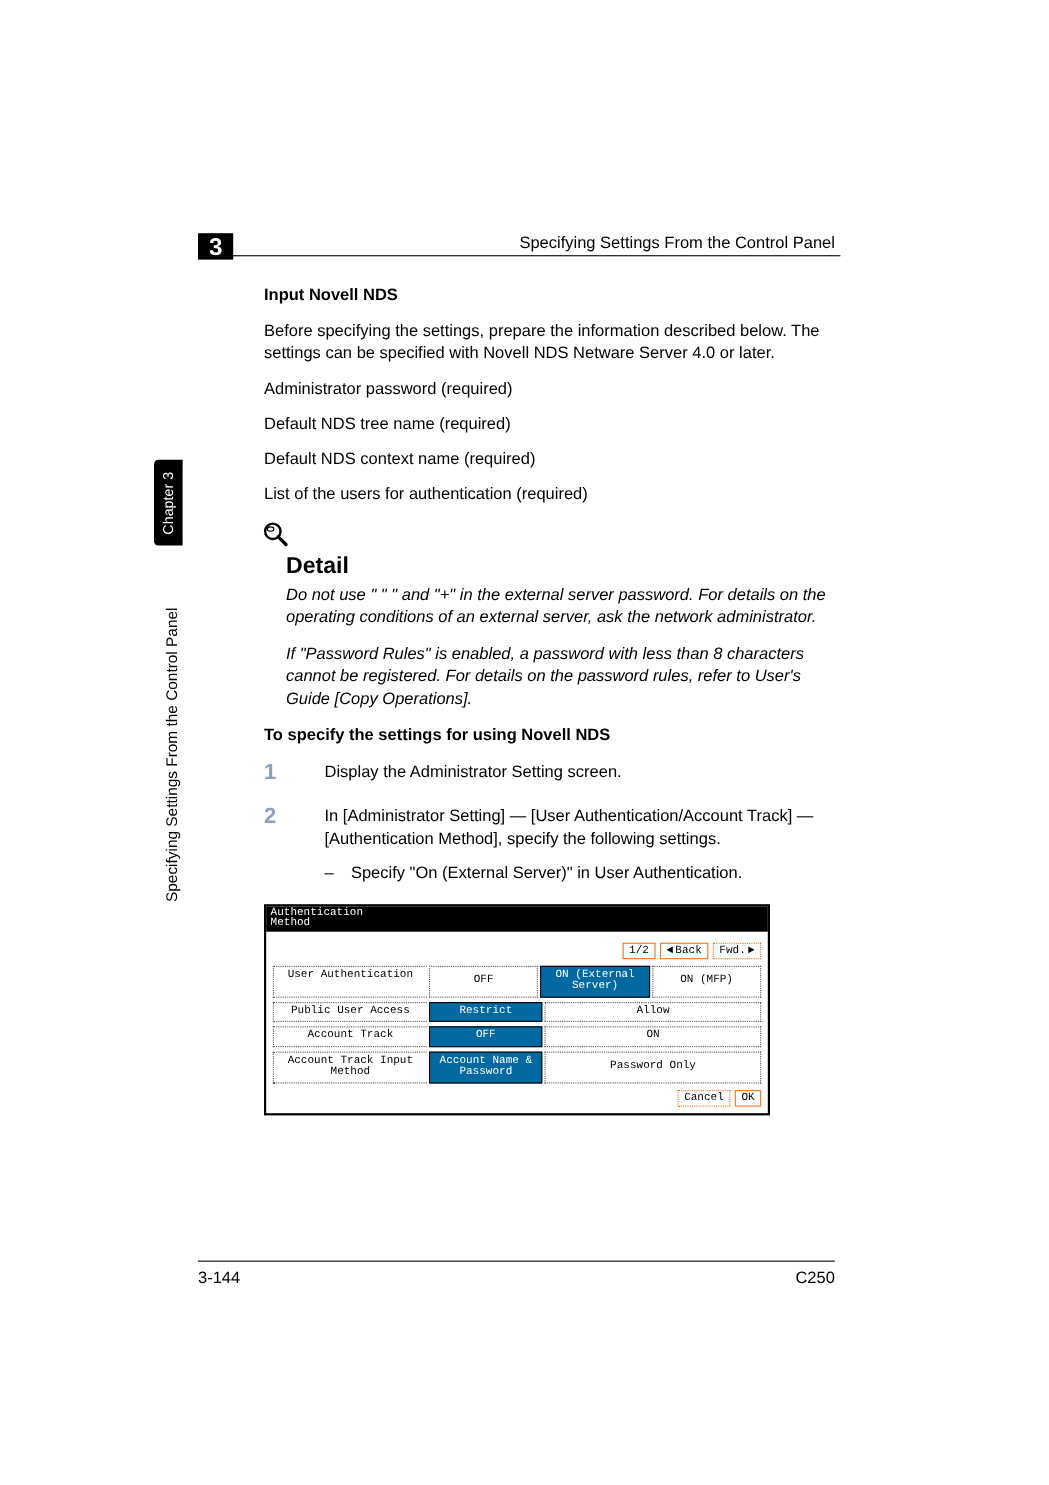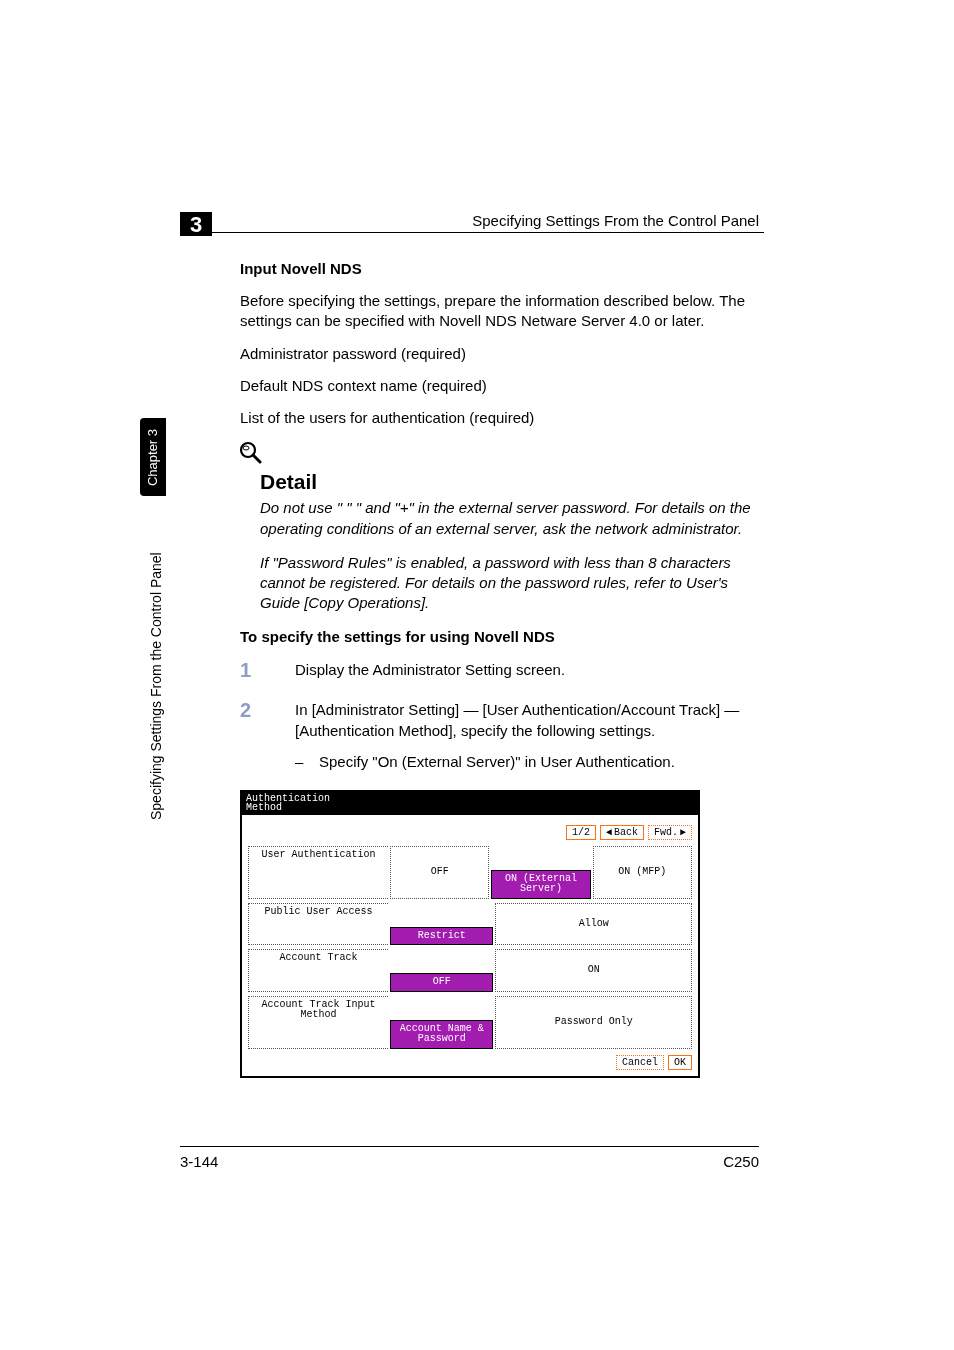--- a/index.html
+++ b/index.html
@@ -185,24 +185,23 @@
     text-align: center;
     flex: 1;
     margin-left: 2px;
     background: #fff;
     line-height: 1.05;
     display: flex;
     align-items: center;
     justify-content: center;
   }
   .opt.sel {
-    background: #a21caf;
+    background: #0369a1;
     color: #fff;
     border: 1px solid #000;
-    margin-top: 24px;
   }
   .panel-footer {
     display: flex;
     justify-content: flex-end;
     gap: 4px;
     margin-top: 6px;
   }
   
   .footer {
     position: absolute;
@@ -228,20 +227,21 @@
 
   <div class="side-tab">
     <span>Chapter 3</span>
   </div>
   <div class="side-tab-title">Specifying Settings From the Control Panel</div>
 
   <div class="content">
     <div class="h-sub">Input Novell NDS</div>
     <div class="para">Before specifying the settings, prepare the information described below. The settings can be specified with Novell NDS Netware Server 4.0 or later.</div>
     <div class="para">Administrator password (required)</div>
+    <div class="para">Default NDS tree name (required)</div>
     <div class="para">Default NDS context name (required)</div>
     <div class="para">List of the users for authentication (required)</div>
 
     <div class="detail-icon">
       <svg width="26" height="26" viewBox="0 0 26 26">
         <circle cx="10" cy="10" r="7" fill="none" stroke="#000" stroke-width="2.2"></circle>
         <ellipse cx="8" cy="8" rx="3" ry="2" fill="none" stroke="#000" stroke-width="1"></ellipse>
         <line x1="15" y1="15" x2="22" y2="22" stroke="#000" stroke-width="3" stroke-linecap="round"></line>
       </svg>
     </div>

